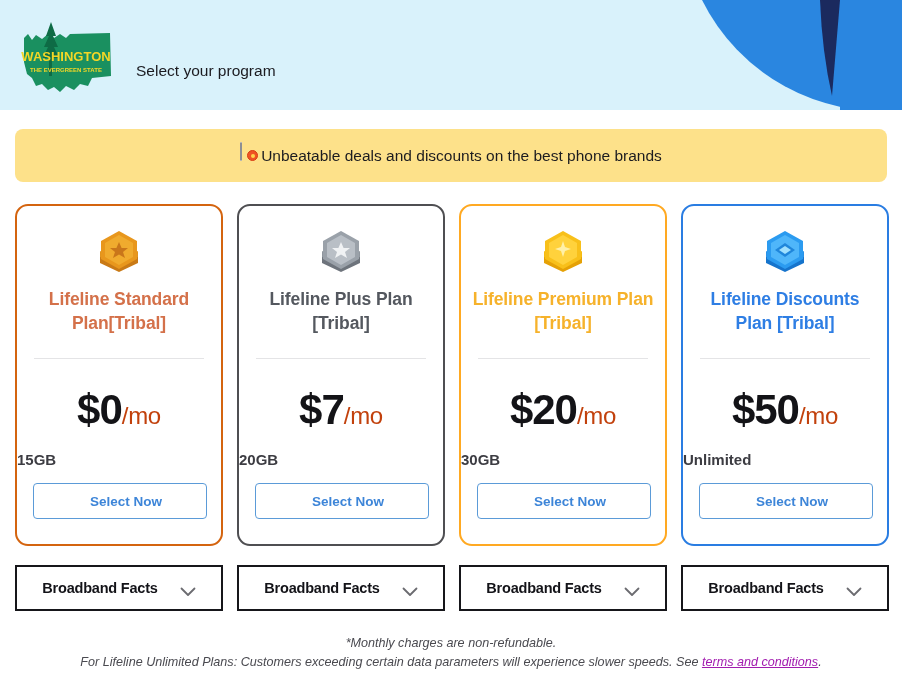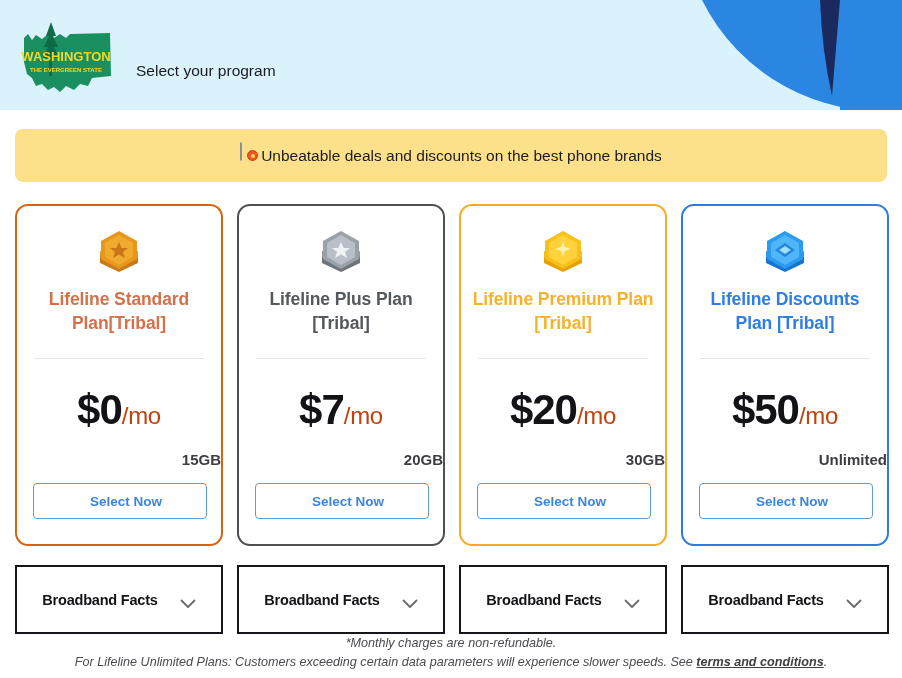--- a/index.html
+++ b/index.html
@@ -104,61 +104,61 @@
   .price-row {
     position: absolute; top: 180px; left: 0; width: 100%;
     text-align: center;
     display: flex; align-items: baseline; justify-content: center;
   }
   .price-amt { font-size: 42px; font-weight: 700; color: #131317; letter-spacing: -1px; }
   .price-per { font-size: 24px; font-weight: 500; color: #c2410c; letter-spacing: -0.3px; }
 
   .data-amt {
     position: absolute; top: 245px; left: 0; width: 100%;
-    text-align: right; font-size: 15px; font-weight: 600; color: #3c3c42; padding-left: 21px;
+    text-align: left; font-size: 15px; font-weight: 600; color: #3c3c42;
   }
 
   .select-btn {
     position: absolute; top: 277px; left: 16px;
     width: 174px; height: 36px;
     background: #fff;
     border: 1px solid #5b9bd8;
     border-radius: 4px;
     color: #3d85d8; font-size: 13.5px; font-weight: 600;
     font-family: "Liberation Sans", sans-serif;
     cursor: pointer;
     display: flex; align-items: center; justify-content: center; padding-left: 12px;
   }
 
   
   .facts-row { position: absolute; left: 0; top: 565px; width: 902px; height: 58px; }
   .facts {
     position: absolute; top: 0;
-    width: 208px; height: 69px;
+    width: 208px; height: 46px;
     background: #ffffff;
     border: 2.5px solid #16161a;
     display: flex; align-items: center; justify-content: center; gap: 22px;
     cursor: pointer;
   }
   .facts.f0 { left: 15px; }
   .facts.f1 { left: 237px; }
   .facts.f2 { left: 459px; }
   .facts.f3 { left: 681px; }
   .facts-label { font-size: 14.5px; font-weight: 700; color: #131318; letter-spacing:-0.2px;}
   .chev { width: 16px; height: 10px; }
 
   
   .footer {
     position: absolute; left: 0; top: 634px; width: 902px;
     text-align: center;
     font-style: italic; color: #4a4a50;
   }
   .footer-l1 { font-size: 12.6px; line-height: 18px; }
   .footer-l2 { font-size: 12.6px; line-height: 18px; margin-top: 1px; }
-  .tc { font-weight: 700; text-decoration: underline; color: #404040; cursor: pointer; margin-top: 40px; }
+  .tc { font-weight: 400; text-decoration: underline; color: #a21caf; cursor: pointer; margin-top: 40px; }
 </style>
 </head>
 <body>
 
 <div class="header">
 
   <div class="header-deco">
     <svg width="230" height="110" viewBox="0 0 230 110">
       <path d="M230 0 H30 A200 200 0 0 0 230 110 Z" fill="#2a86e0"></path>
       <path d="M148 0 H168 L160 96 Q150 52 148 0 Z" fill="#1b2a5e"></path>

